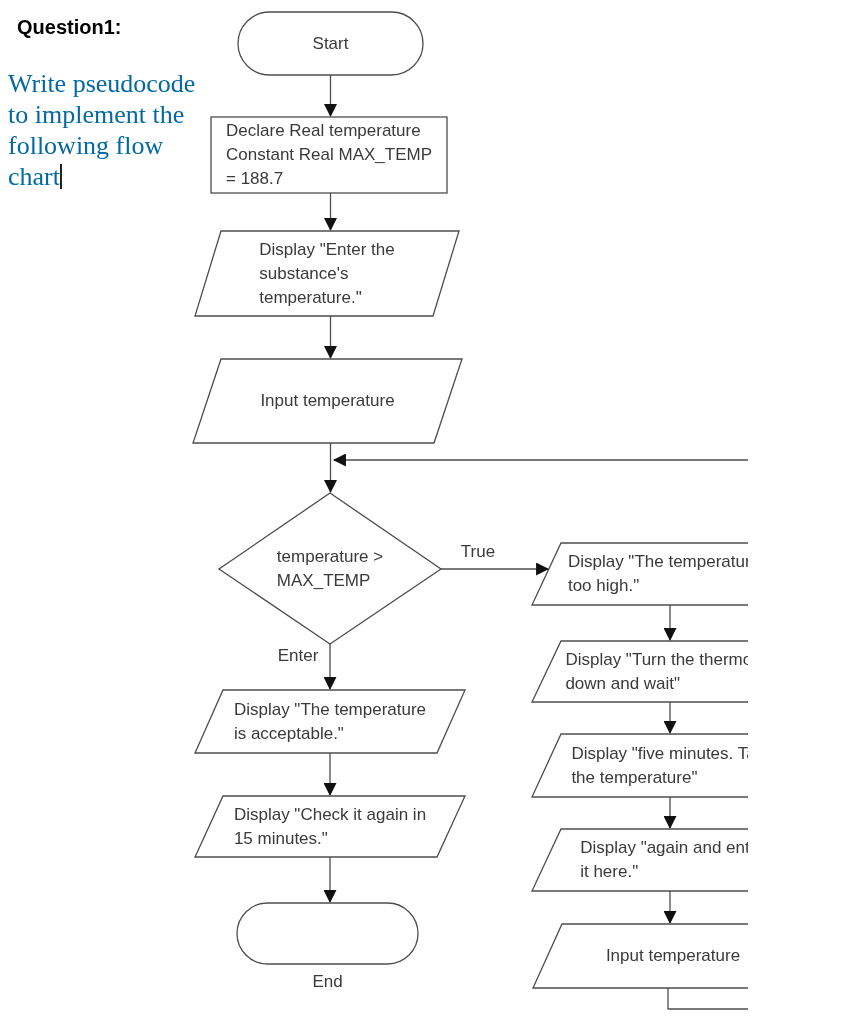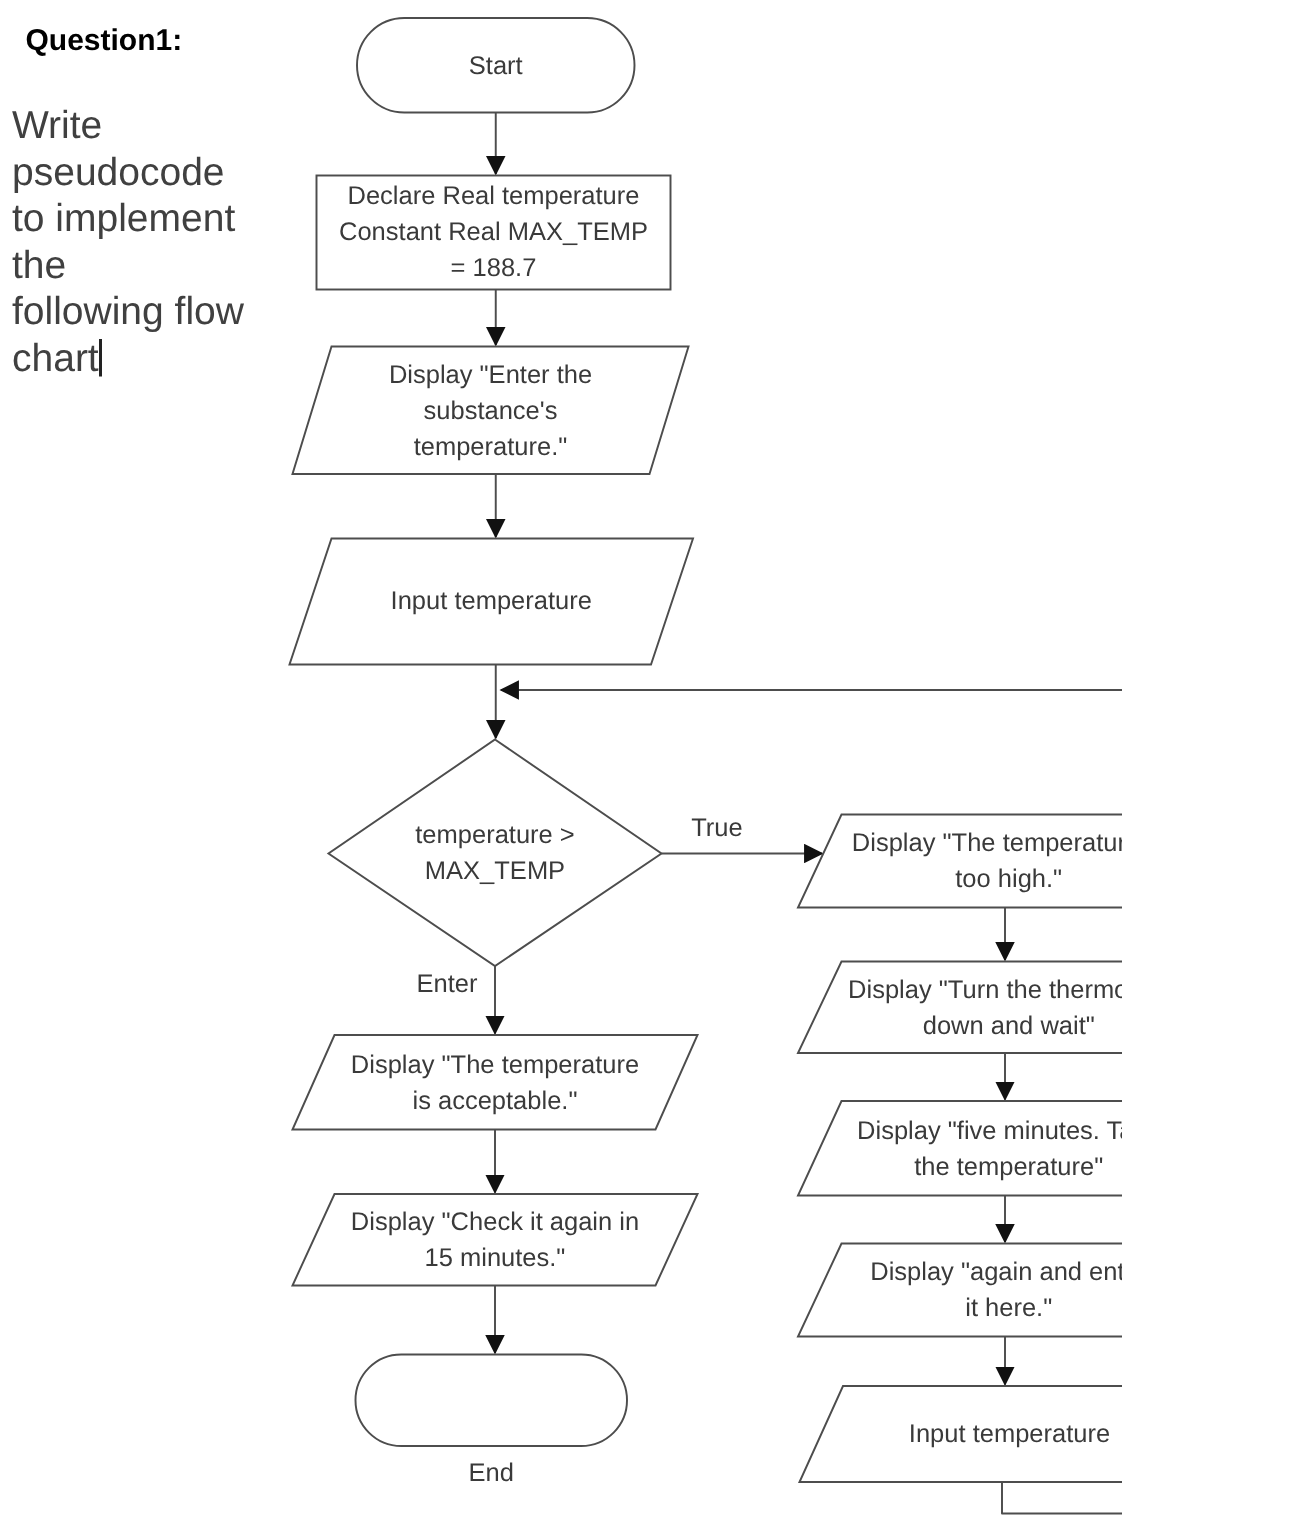--- a/index.html
+++ b/index.html
@@ -7,21 +7,20 @@
     position:relative;
     width:748px;height:1024px;
     background:#fff;
     font-family:"Liberation Sans",sans-serif;
     overflow:hidden;
   }
   #diagram-svg{position:absolute;left:0;top:0;}
   .txt{
     position:absolute;
     display:flex;align-items:center;justify-content:center;
-    text-align:center;
     white-space:pre-line;
     font-size:17px;line-height:24px;
     color:#3a3a3a;
     pointer-events:none;
   }
   .branch{
     position:absolute;
     font-size:17px;line-height:22px;
     color:#3a3a3a;
     text-align:center;
@@ -29,23 +28,23 @@
   #question-block{
     position:absolute;left:8px;top:14px;width:188px;
   }
   #question-heading{
     font-family:"Liberation Sans",sans-serif;
     font-weight:bold;font-size:20px;line-height:26px;
     color:#000;margin-left:9px;
   }
   #question-body{
     margin-top:28px;
-    font-family:Liberation Sans, sans-serif;
+    font-family:Liberation Serif, serif;
     font-size:26px;line-height:31px;
-    color:#404040;
+    color:#0369a1;
     white-space:pre-line;
   }
   .caret{
     display:inline-block;
     width:2px;height:25px;
     background:#222;
     vertical-align:-4px;
   }
 </style>
 </head>

